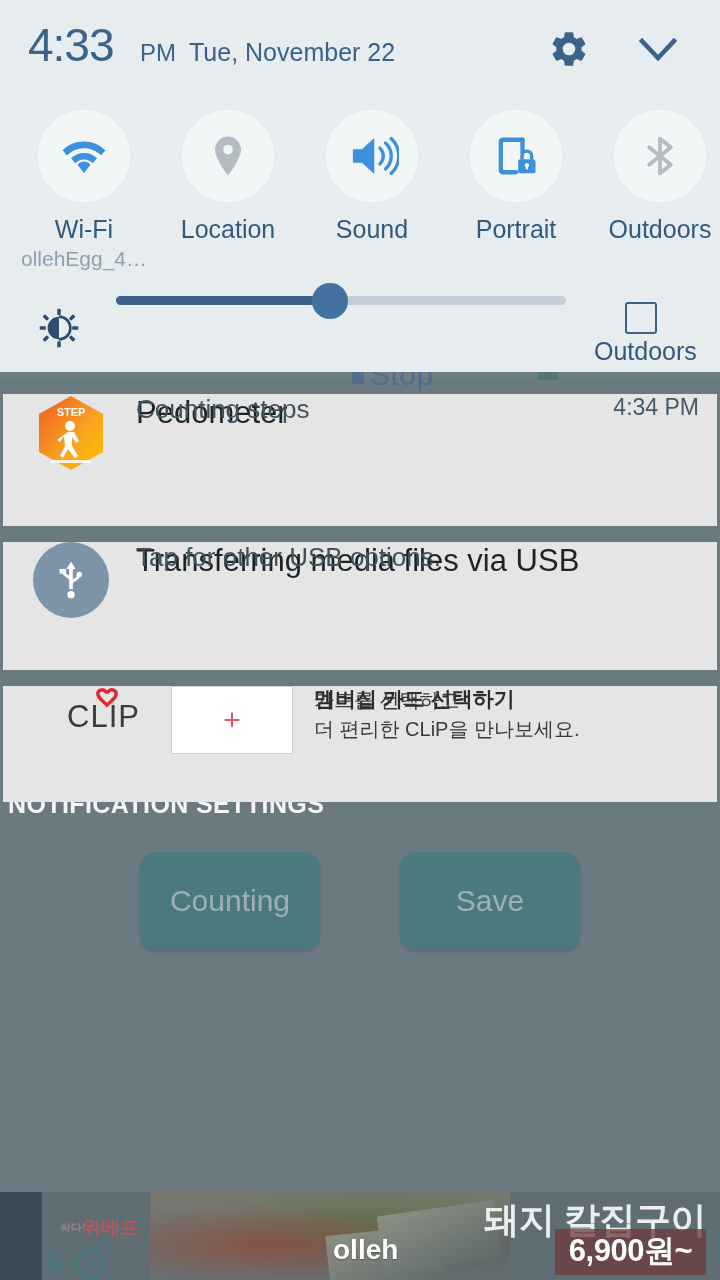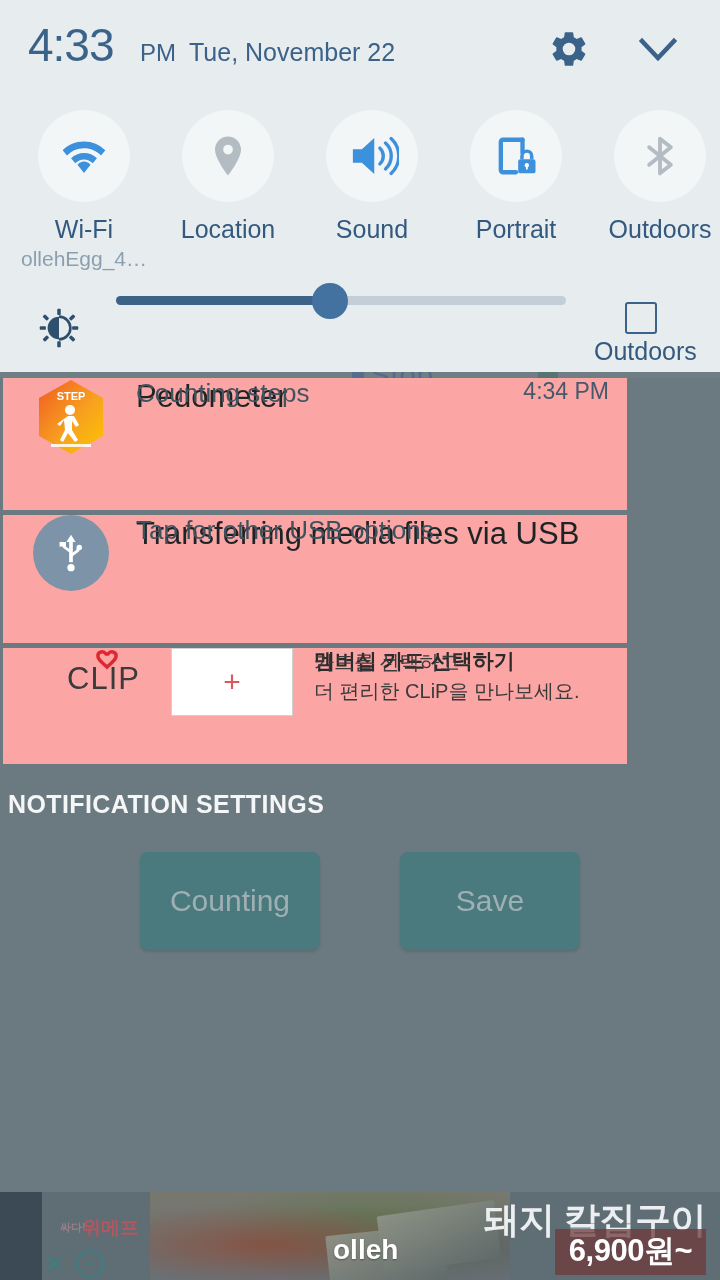--- a/index.html
+++ b/index.html
@@ -60,21 +60,21 @@
     font-size: 25px;
     font-weight: bold;
     color: #f4f6f7;
     letter-spacing: .4px;
     z-index: 2;
   }
 
   .btn-row { position: absolute; left: 0; top: 852px; width: 720px; height: 100px; z-index: 2; }
   .ghost-btn {
     position: absolute;
-    border-radius: 8px;
+    border-radius: 16px;
     background: #4a7a7d;
     color: #9fb0b4;
     font-size: 30px;
     display: flex;
     align-items: center;
     justify-content: center;
     box-shadow: 0 2px 3px rgba(0,0,0,.12);
   }
   .ghost-btn.counting { left: 140px; top: 0; width: 180px; height: 98px; }
   .ghost-btn.save     { left: 400px; top: 0; width: 180px; height: 98px; }
@@ -237,23 +237,23 @@
   }
   .outdoors-label {
     position: absolute; left: 594px; top: 41px;
     font-size: 25px; color: #33597f;
   }
 
   
   .notif-stack { position: absolute; left: 0; top: 378px; width: 720px; z-index: 10; }
   .notif-card {
     position: relative;
-    width: 624px;
-    margin: 0 0 5px 3px;
-    background: #fca5a5;
+    width: 714px;
+    margin: 16px 0 5px 3px;
+    background: #e5e5e5;
     box-shadow: 0 0 0 0 rgba(0,0,0,0);
     cursor: pointer;
   }
   .notif-card.ped { height: 132px; }
   .notif-card.usb { height: 128px; }
   .notif-card.clip { height: 116px; }
 
   .ped-icon {
     position: absolute; left: 32px; top: 403px - 378px;
     width: 72px; height: 78px;

